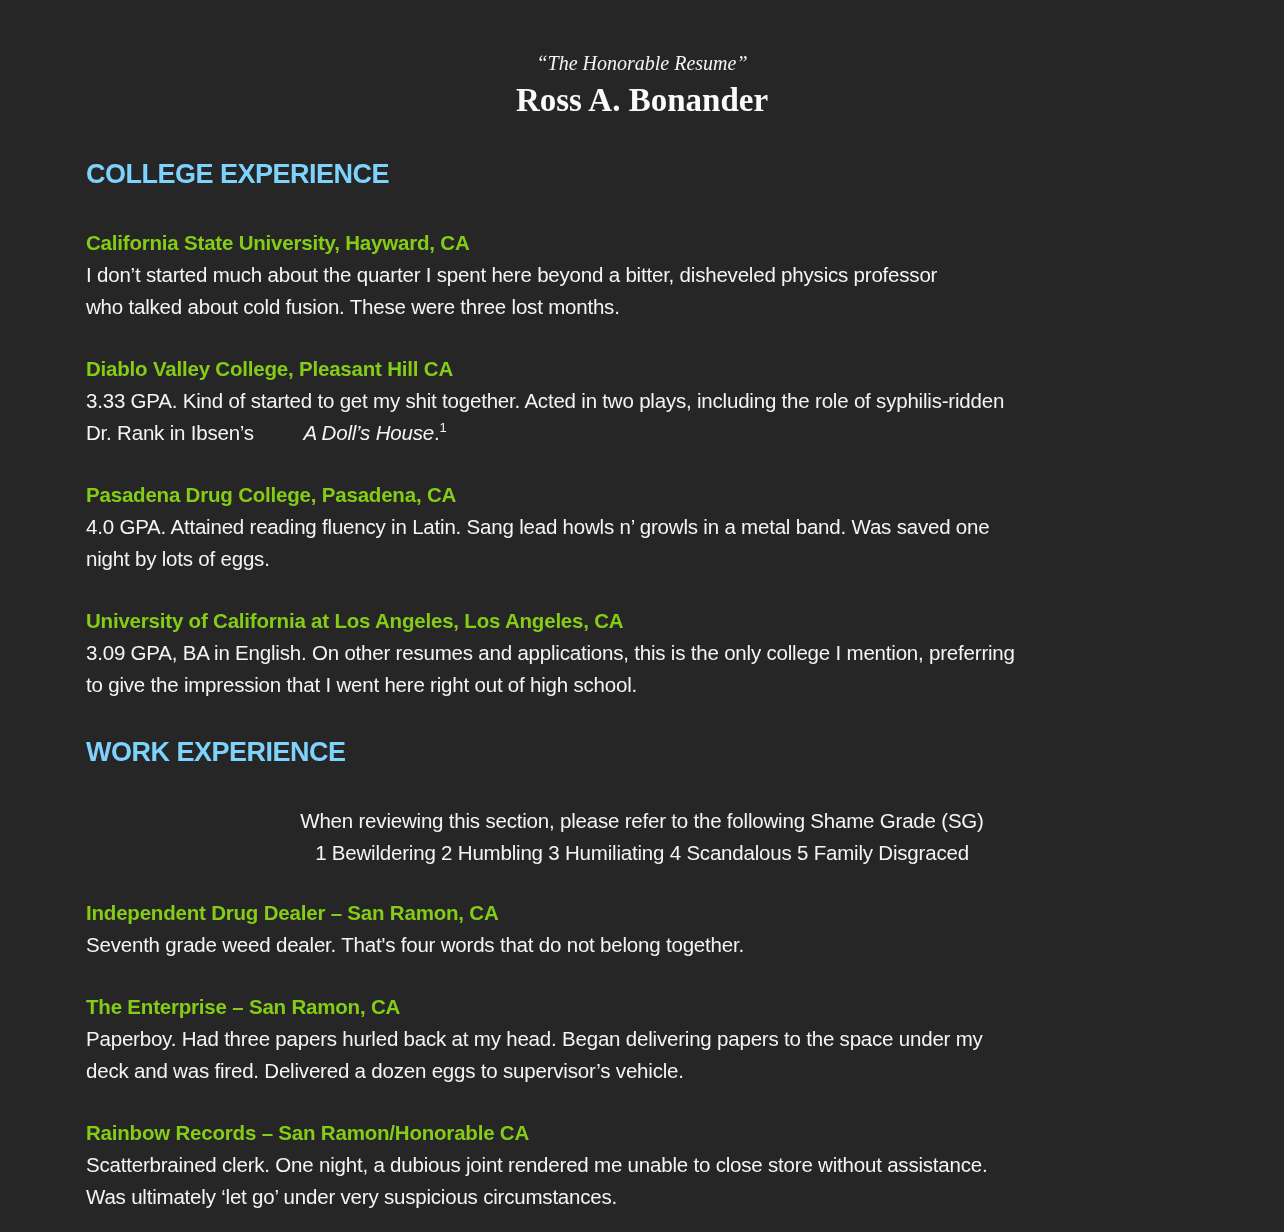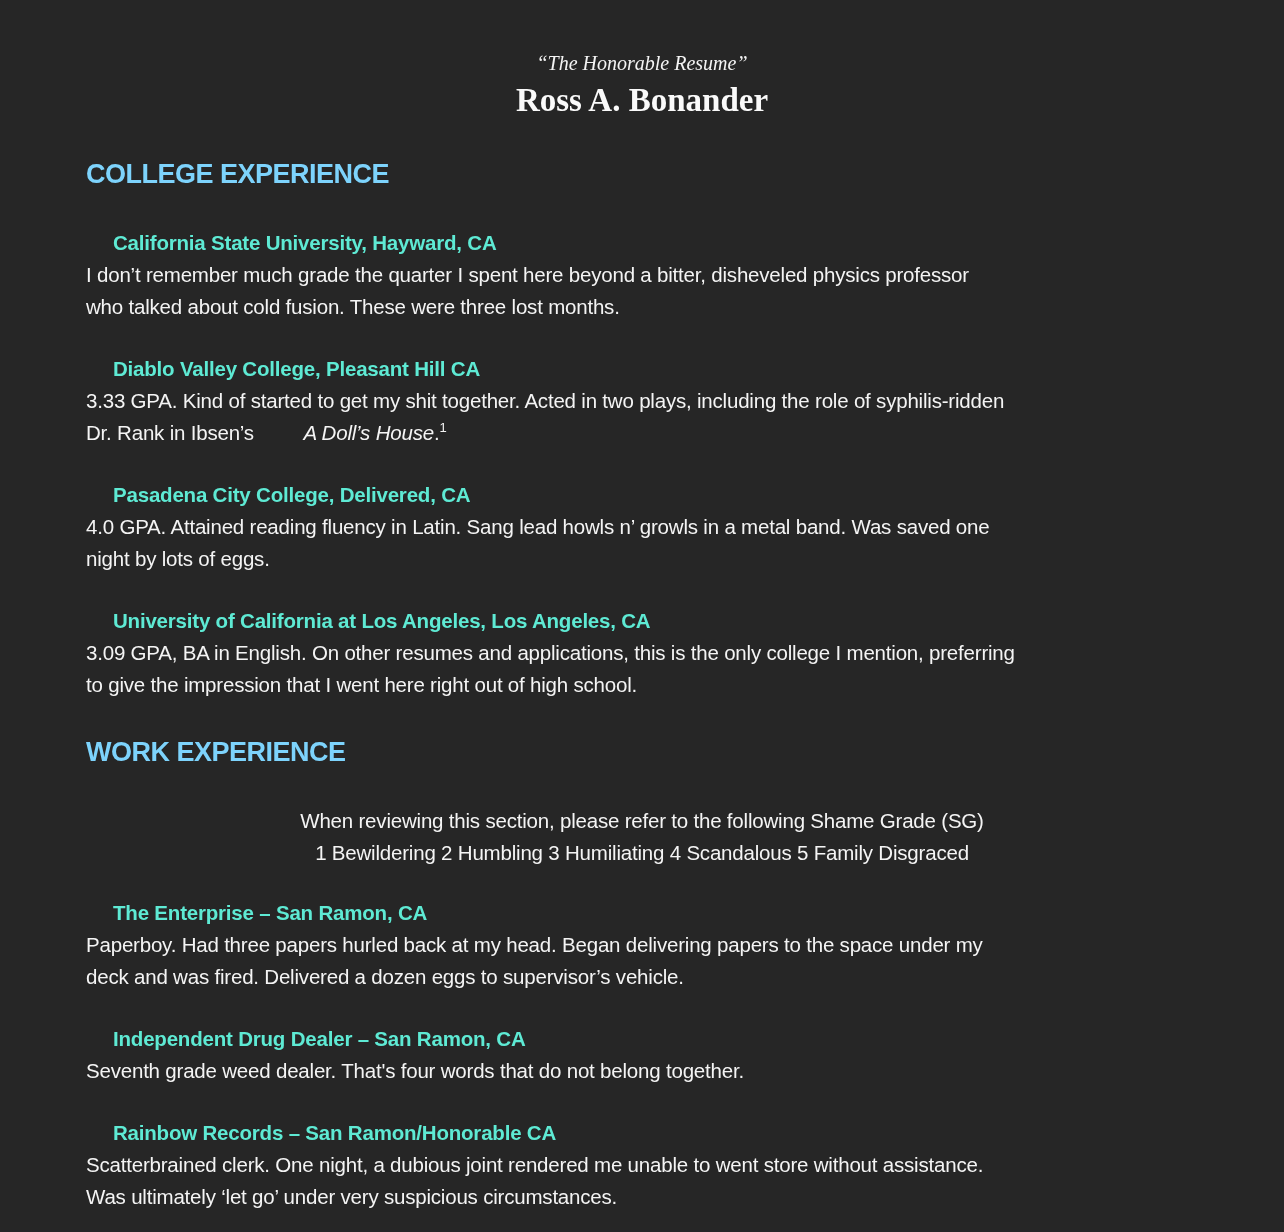--- a/index.html
+++ b/index.html
@@ -44,21 +44,21 @@
     margin-bottom: 36px;
   }
   .section-heading:first-of-type { margin-top: 35px; }
   .entry {
     font-size: 20.5px;
     line-height: 32px;
     letter-spacing: -0.2px;
     margin-bottom: 30px;
     color: #f4f4f4;
   }
-  .entry-title { font-weight: bold; color: #5eead4; margin-left: 27px; }
+  .entry-title { font-weight: bold; color: #84cc16; }
   .entry-body em { font-style: italic; margin-left: 44px; }
   .entry-body sup {
     font-size: 13px;
     vertical-align: super;
     line-height: 0;
   }
   .shame-note {
     text-align: center;
     font-size: 20.5px;
     line-height: 32px;
@@ -70,42 +70,42 @@
 </head>
 <body>
 
 <div class="page">
   <div class="doc-quote">“The Honorable Resume”</div>
   <div class="doc-name">Ross A. Bonander</div>
   <div id="document-body">
       <div class="section-heading">COLLEGE EXPERIENCE</div>
       <div class="entry">
         <div class="entry-title">California State University, Hayward, CA</div>
-        <div class="entry-body"><span>I don’t remember much grade the quarter I spent here beyond a bitter, disheveled physics professor</span><br><span>who talked about cold fusion. These were three lost months.</span></div>
+        <div class="entry-body"><span>I don’t started much about the quarter I spent here beyond a bitter, disheveled physics professor</span><br><span>who talked about cold fusion. These were three lost months.</span></div>
       </div>
       <div class="entry">
         <div class="entry-title">Diablo Valley College, Pleasant Hill CA</div>
         <div class="entry-body"><span>3.33 GPA. Kind of started to get my shit together. Acted in two plays, including the role of syphilis-ridden</span><br><span>Dr. Rank in Ibsen’s </span><em>A Doll’s House</em><span>.</span><sup>1</sup></div>
       </div>
       <div class="entry">
-        <div class="entry-title">Pasadena City College, Delivered, CA</div>
+        <div class="entry-title">Pasadena Drug College, Pasadena, CA</div>
         <div class="entry-body"><span>4.0 GPA. Attained reading fluency in Latin. Sang lead howls n’ growls in a metal band. Was saved one</span><br><span>night by lots of eggs.</span></div>
       </div>
       <div class="entry">
         <div class="entry-title">University of California at Los Angeles, Los Angeles, CA</div>
         <div class="entry-body"><span>3.09 GPA, BA in English. On other resumes and applications, this is the only college I mention, preferring</span><br><span>to give the impression that I went here right out of high school.</span></div>
       </div>
       <div class="section-heading">WORK EXPERIENCE</div>
       <div class="shame-note"><span>When reviewing this section, please refer to the following Shame Grade (SG)</span><br><span>1 Bewildering 2 Humbling 3 Humiliating 4 Scandalous 5 Family Disgraced</span></div>
       <div class="entry">
+        <div class="entry-title">Independent Drug Dealer – San Ramon, CA</div>
+        <div class="entry-body"><span>Seventh grade weed dealer. That's four words that do not belong together.</span></div>
+      </div>
+      <div class="entry">
         <div class="entry-title">The Enterprise – San Ramon, CA</div>
         <div class="entry-body"><span>Paperboy. Had three papers hurled back at my head. Began delivering papers to the space under my</span><br><span>deck and was fired. Delivered a dozen eggs to supervisor’s vehicle.</span></div>
       </div>
       <div class="entry">
-        <div class="entry-title">Independent Drug Dealer – San Ramon, CA</div>
-        <div class="entry-body"><span>Seventh grade weed dealer. That's four words that do not belong together.</span></div>
-      </div>
-      <div class="entry">
         <div class="entry-title">Rainbow Records – San Ramon/Honorable CA</div>
-        <div class="entry-body"><span>Scatterbrained clerk. One night, a dubious joint rendered me unable to went store without assistance.</span><br><span>Was ultimately ‘let go’ under very suspicious circumstances.</span></div>
+        <div class="entry-body"><span>Scatterbrained clerk. One night, a dubious joint rendered me unable to close store without assistance.</span><br><span>Was ultimately ‘let go’ under very suspicious circumstances.</span></div>
       </div>
     </div>
 </div>
 
 </body></html>

